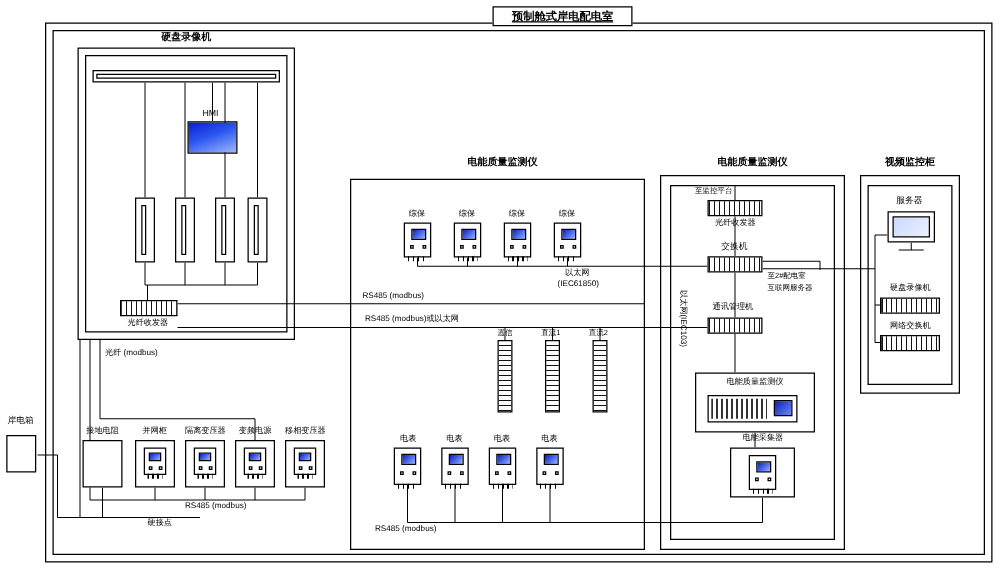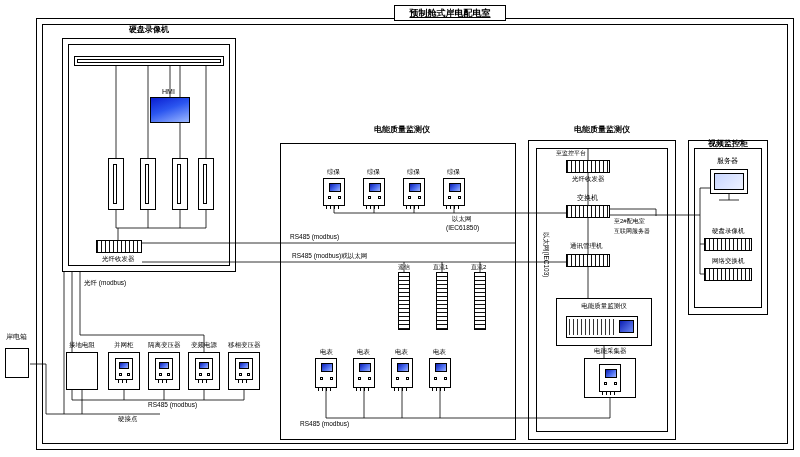--- a/index.html
+++ b/index.html
@@ -217,21 +217,21 @@
     <span class="rs"></span>
   </div>
   <div class="lbl s65" style="left:594px;top:348px">电能采集器</div>
   <div class="box" style="left:584px;top:358px;width:52px;height:40px"></div>
   <div class="meter" style="left:599px;top:364px;width:22px;height:28px">
     <i class="scr" style="left:5px;top:4px;width:12px;height:9px"></i>
     <i class="btn" style="left:4px;top:17px"></i>
     <i class="btn" style="left:14px;top:17px"></i>
   </div>
 
-  <div class="lbl ct" style="left:708px;top:140px">视频监控柜</div>
+  <div class="lbl ct" style="left:708px;top:126px">视频监控柜</div>
   <div class="frame" style="left:688px;top:140px;width:80px;height:175px"></div>
   <div class="frame" style="left:694px;top:148px;width:68px;height:160px"></div>
   <div class="lbl s7" style="left:717px;top:157px">服务器</div>
   <div class="mon" style="left:710px;top:169px;width:38px;height:25px">
       <i></i>
     </div>
   <div class="lbl s65" style="left:712px;top:228px">硬盘录像机</div>
   <div class="hstrip" style="left:704px;top:238px;width:48px;height:13px"></div>
   <div class="lbl s65" style="left:712px;top:258px">网络交换机</div>
   <div class="hstrip" style="left:704px;top:268px;width:48px;height:13px"></div>

